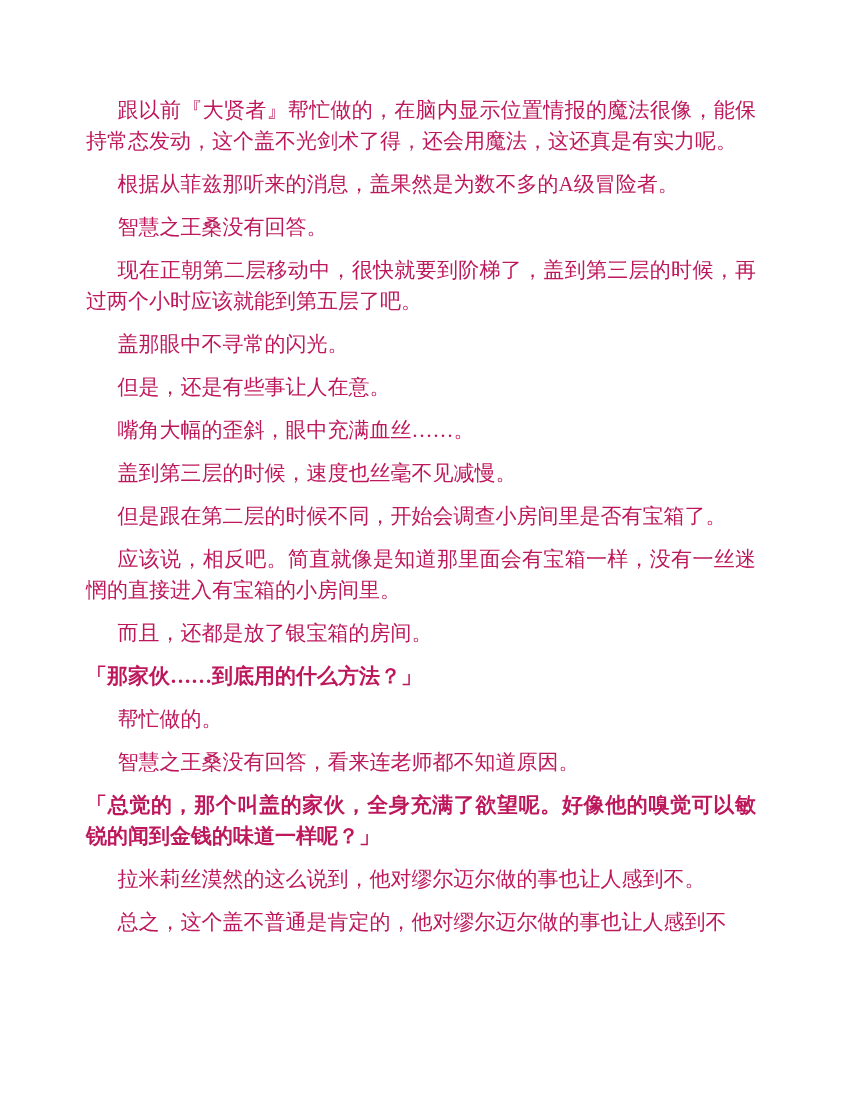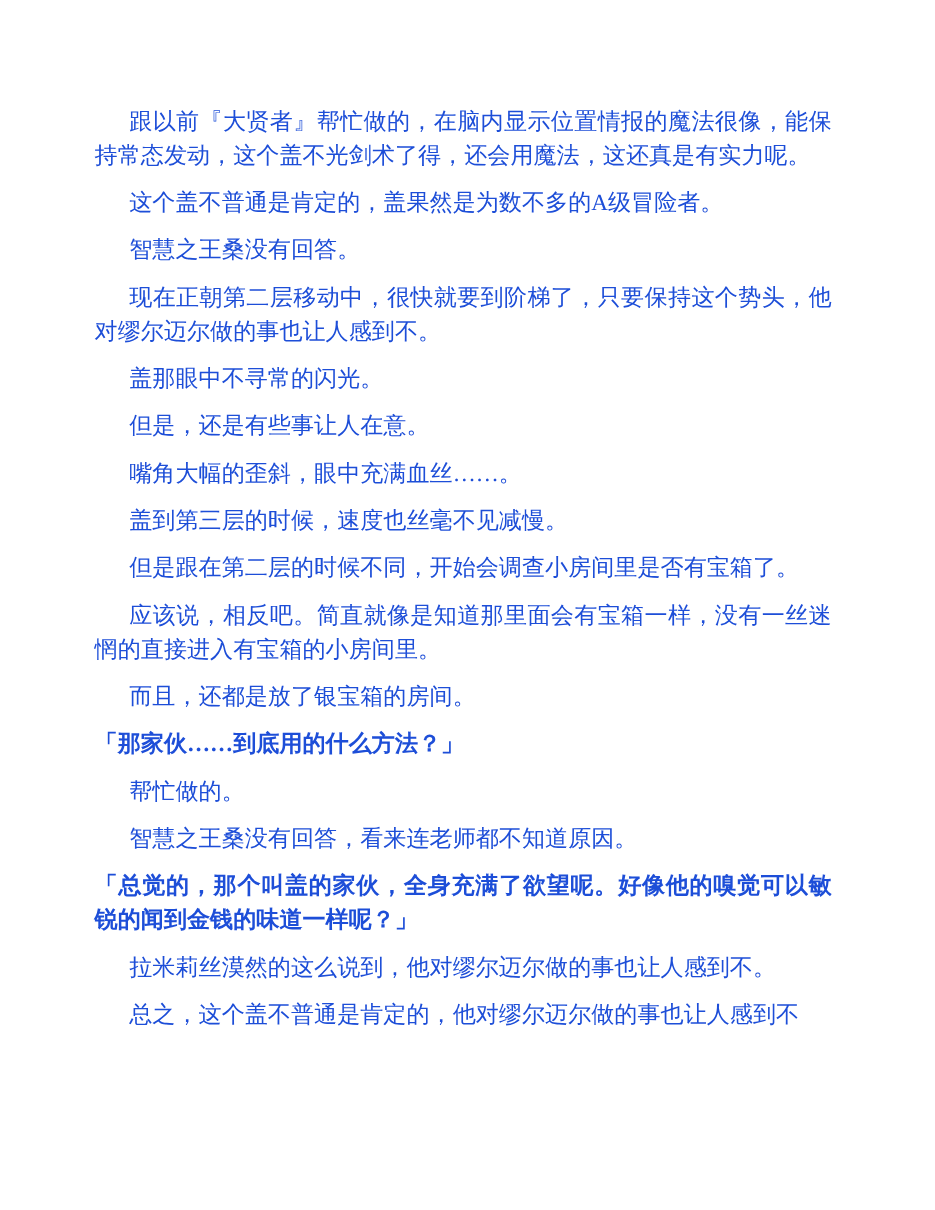--- a/index.html
+++ b/index.html
@@ -40,25 +40,25 @@
   }
   p.dialogue {
     text-indent: 0;
     font-weight: bold;
   }
 </style>
 </head>
 <body style="background: rgb(255, 255, 255);">
 
 <div class="page">
-  <main class="content" id="paragraphs" style="color: #1d4ed8;">
+  <main class="content" id="paragraphs" style="color: #be185d;">
       <p class="para narration">跟以前『大贤者』帮忙做的，在脑内显示位置情报的魔法很像，能保持常态发动，这个盖不光剑术了得，还会用魔法，这还真是有实力呢。</p>
-      <p class="para narration">这个盖不普通是肯定的，盖果然是为数不多的A级冒险者。</p>
+      <p class="para narration">根据从菲兹那听来的消息，盖果然是为数不多的A级冒险者。</p>
       <p class="para narration">智慧之王桑没有回答。</p>
-      <p class="para narration">现在正朝第二层移动中，很快就要到阶梯了，只要保持这个势头，他对缪尔迈尔做的事也让人感到不。</p>
+      <p class="para narration">现在正朝第二层移动中，很快就要到阶梯了，盖到第三层的时候，再过两个小时应该就能到第五层了吧。</p>
       <p class="para narration">盖那眼中不寻常的闪光。</p>
       <p class="para narration">但是，还是有些事让人在意。</p>
       <p class="para narration">嘴角大幅的歪斜，眼中充满血丝……。</p>
       <p class="para narration">盖到第三层的时候，速度也丝毫不见减慢。</p>
       <p class="para narration">但是跟在第二层的时候不同，开始会调查小房间里是否有宝箱了。</p>
       <p class="para narration">应该说，相反吧。简直就像是知道那里面会有宝箱一样，没有一丝迷惘的直接进入有宝箱的小房间里。</p>
       <p class="para narration">而且，还都是放了银宝箱的房间。</p>
       <p class="para dialogue">「那家伙……到底用的什么方法？」</p>
       <p class="para narration">帮忙做的。</p>
       <p class="para narration">智慧之王桑没有回答，看来连老师都不知道原因。</p>

